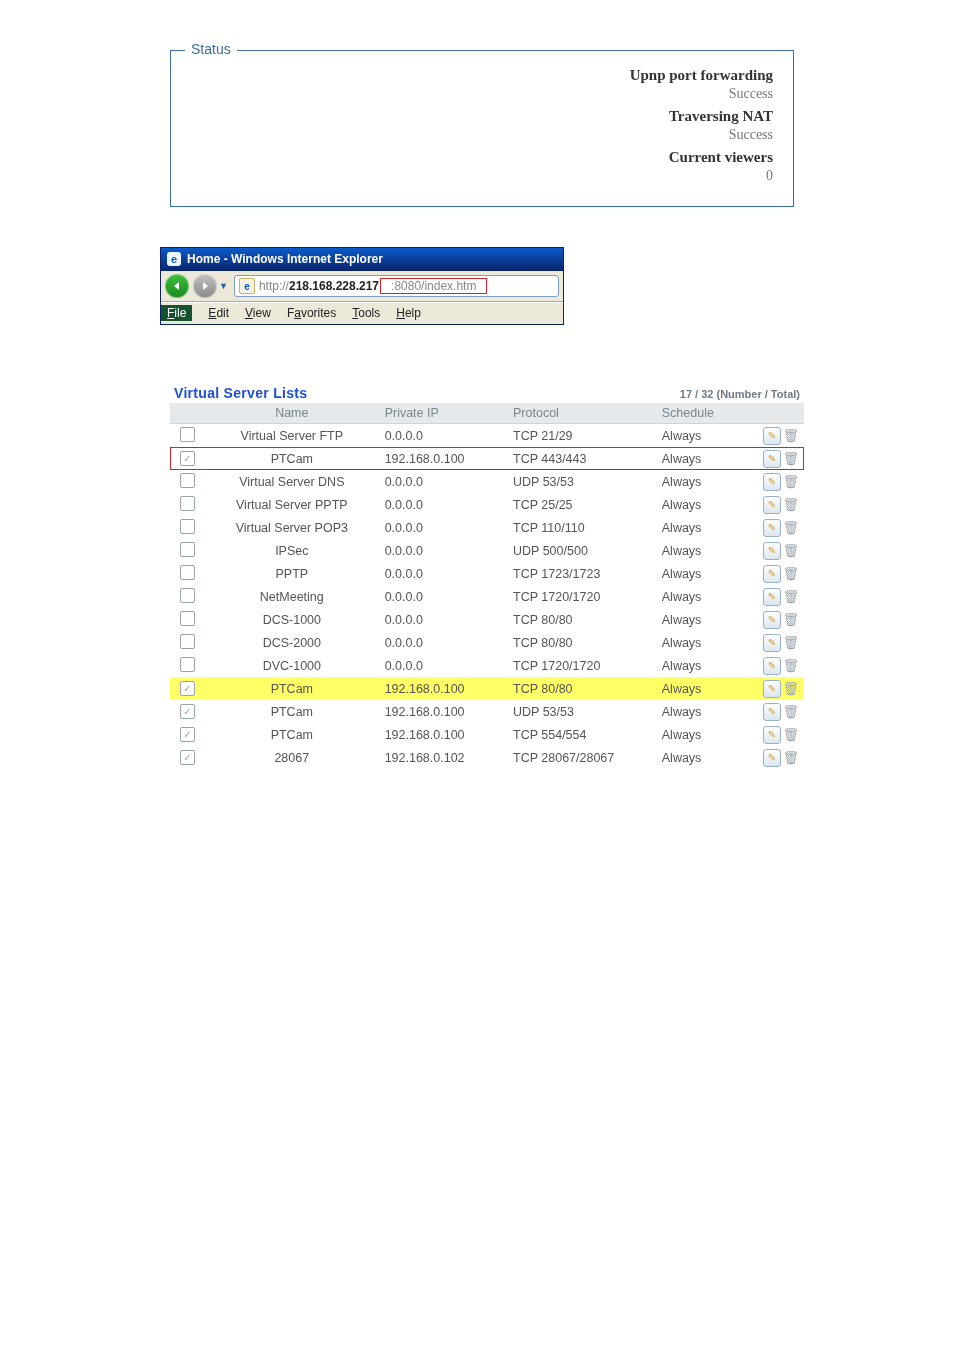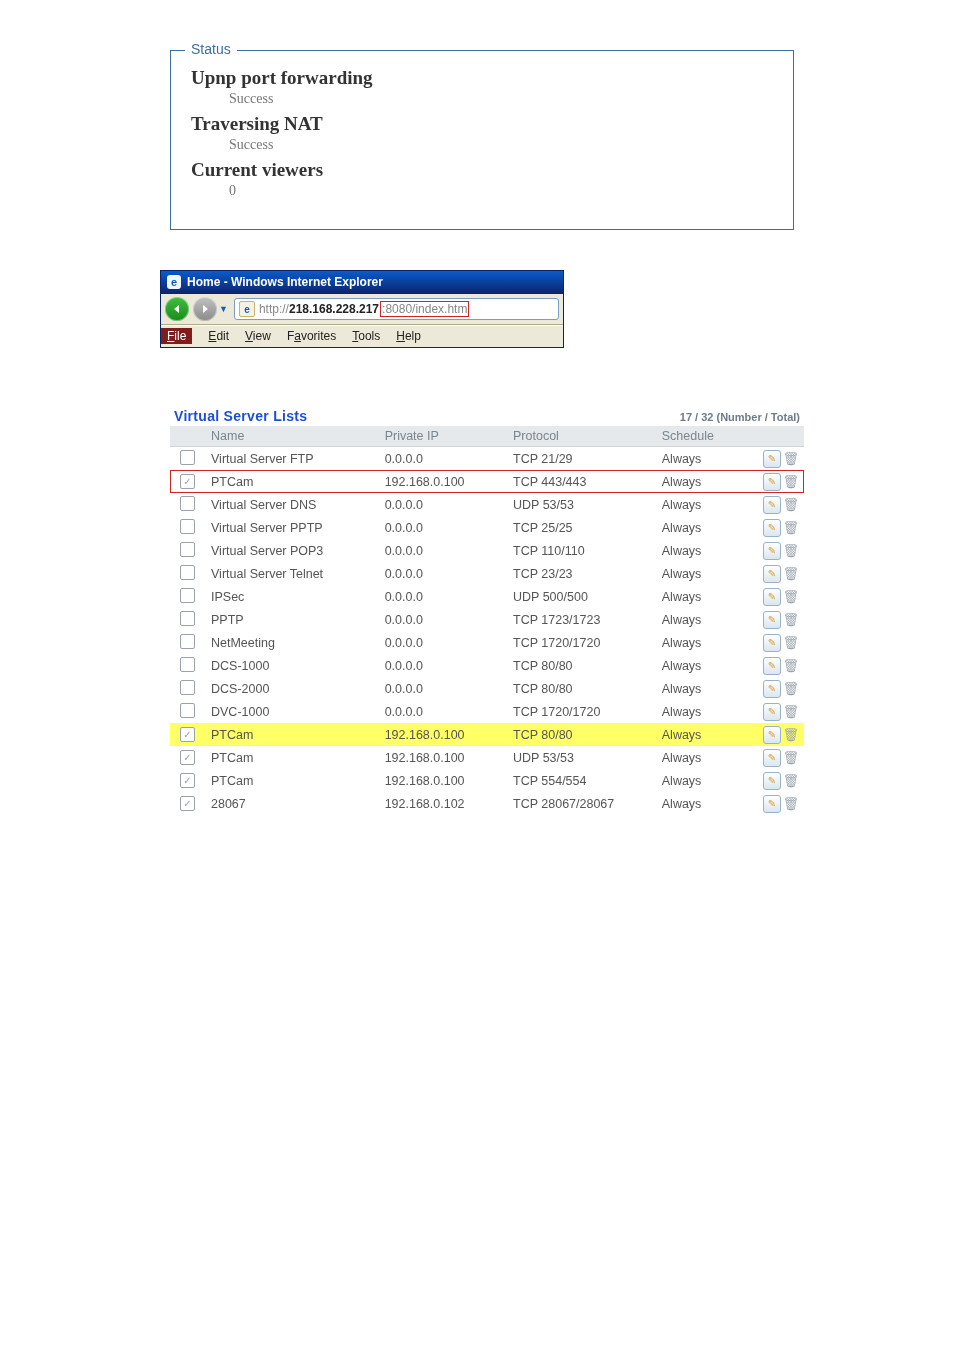--- a/index.html
+++ b/index.html
@@ -13,36 +13,37 @@
     padding: 50px 50px 60px 50px;
   }
 
   
   .status-wrap {
     margin: 0 110px 40px 120px;
     position: relative;
   }
   .status-fieldset {
     border: 1px solid #3a6ea5;
-    padding: 16px 20px 24px 20px;
+    padding: 16px 20px 16px 20px;
     position: relative;
+    text-align: right;
   }
   .status-legend {
     position: absolute;
     top: -10px;
     left: 14px;
     background: #fff;
     padding: 0 6px;
     color: #3a6ea5;
     font-size: 14px;
   }
   .kv-block { margin-bottom: 6px; }
   .kv-label {
     font-family: "Times New Roman", serif;
-    font-size: 19px;
+    font-size: 15px;
     font-weight: bold;
     color: #333;
     margin-left: 0;
   }
   .kv-val {
     font-family: "Times New Roman", serif;
     font-size: 14px;
     color: #777;
     margin-left: 38px;
     margin-top: 2px;
@@ -118,32 +119,32 @@
     display: inline-flex;
     align-items: center; justify-content: center;
     color: #0a5bcb;
     font-size: 10px;
     font-weight: bold;
   }
   .addr-text { color: #888; font-size: 12px; white-space: nowrap; }
   .addr-text .host { color: #222; font-weight: bold; }
   .addr-highlight {
     border: 1px solid #d22424;
-    padding: 0 1px;
+    padding: 0 10px;
     margin: 0 1px;
   }
   .ie-menu {
     background: #ece9d8;
     padding: 3px 6px 4px 6px;
     display: flex;
     gap: 16px;
     border-top: 1px solid #fff;
   }
   .ie-menu-item { color: #222; position: relative; }
-  .ie-menu-item.open { background: #7f1d1d; color: #fff; padding: 1px 6px; margin: -1px 0 -1px -6px; }
+  .ie-menu-item.open { background: #14532d; color: #fff; padding: 1px 6px; margin: -1px 0 -1px -6px; }
   .mnemonic { text-decoration: underline; }
 
   
   .vsl-wrap { margin: 60px 100px 0 120px; }
   .vsl-header {
     display: flex;
     justify-content: space-between;
     align-items: baseline;
     color: #8a96a3;
     padding: 0 4px 2px 4px;
@@ -162,21 +163,21 @@
     font-weight: normal;
     padding: 3px 6px;
     border-bottom: 1px solid #cfd4d8;
   }
   table.vsl td {
     padding: 2.5px 6px;
     vertical-align: middle;
     white-space: nowrap;
   }
   .col-chk { width: 26px; text-align: center; }
-  .col-name { width: 180px; }
+  .col-name { width: 180px; text-align: center; }
   .col-ip   { width: 130px; }
   .col-proto{ width: 150px; }
   .col-sched{ width: 90px; }
   .col-act  { width: 48px; text-align: right; }
 
   .chkbox {
     width: 13px; height: 13px;
     border: 1px solid #9aa3ab;
     background: #fff;
     border-radius: 2px;
@@ -345,31 +346,20 @@
             <td class="col-ip"><span>0.0.0.0</span></td>
             <td class="col-proto"><span>TCP 110/110</span></td>
             <td class="col-sched"><span>Always</span></td>
             <td class="col-act"><span class="act-cell">
                 <span class="edit-icon">✎</span>
                 <span class="del-icon">🗑</span>
               </span></td>
           </tr>
           <tr class="">
             <td class="col-chk"><span class="chkbox"></span></td>
-            <td class="col-name"><span>Virtual Server Telnet</span></td>
-            <td class="col-ip"><span>0.0.0.0</span></td>
-            <td class="col-proto"><span>TCP 23/23</span></td>
-            <td class="col-sched"><span>Always</span></td>
-            <td class="col-act"><span class="act-cell">
-                <span class="edit-icon">✎</span>
-                <span class="del-icon">🗑</span>
-              </span></td>
-          </tr>
-          <tr class="">
-            <td class="col-chk"><span class="chkbox"></span></td>
             <td class="col-name"><span>IPSec</span></td>
             <td class="col-ip"><span>0.0.0.0</span></td>
             <td class="col-proto"><span>UDP 500/500</span></td>
             <td class="col-sched"><span>Always</span></td>
             <td class="col-act"><span class="act-cell">
                 <span class="edit-icon">✎</span>
                 <span class="del-icon">🗑</span>
               </span></td>
           </tr>
           <tr class="">

